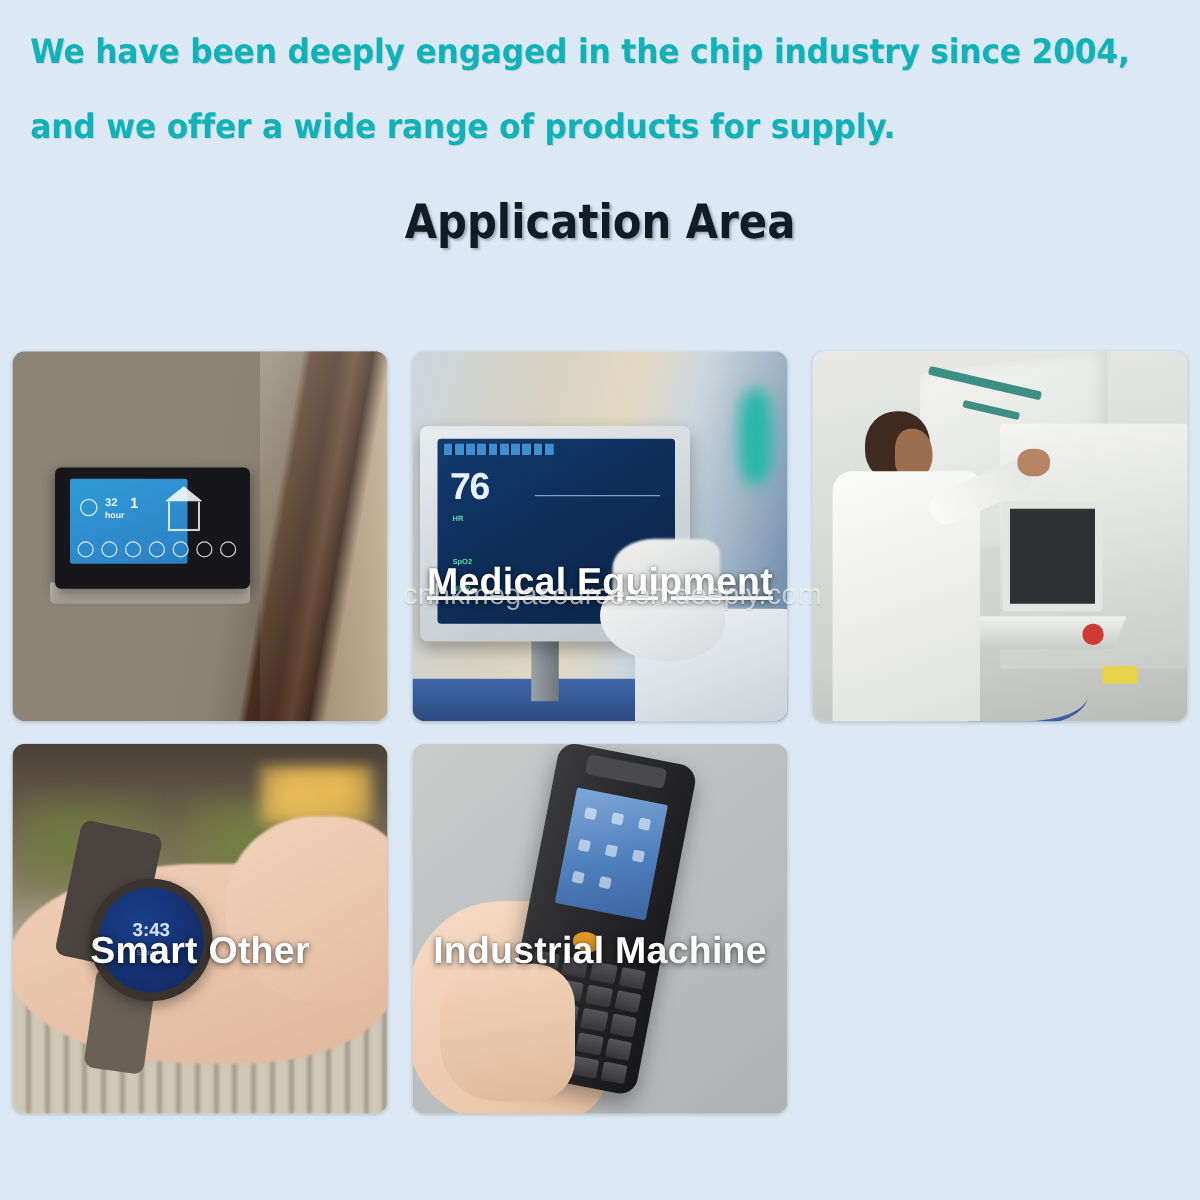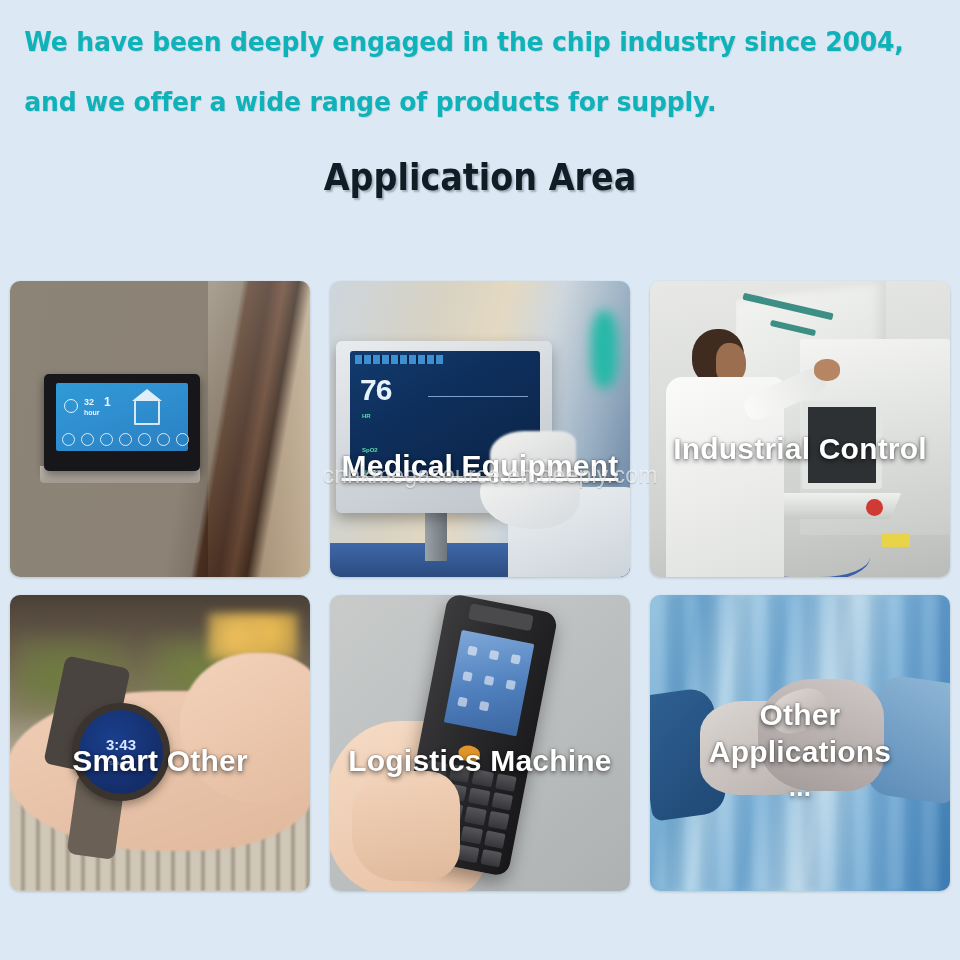--- a/index.html
+++ b/index.html
@@ -93,21 +93,21 @@
   .sh-glow {
     position:absolute; left:66%; top:0; width:34%; height:100%;
     background: linear-gradient(180deg, rgba(255,245,225,0.25), rgba(120,90,60,0.25));
   }
   .sh-panel {
     position: absolute; left: 34px; top: 93px; width: 156px; height: 97px;
     background: #17161a; border-radius: 5px;
     box-shadow: 0 4px 10px rgba(0,0,0,0.45);
   }
   .sh-screen {
-    position: absolute; left: 12px; top: 9px; width: 132px; height: 68px;
+    position: absolute; left: 12px; top: 9px; width: 94px; height: 68px;
     background: linear-gradient(160deg, #2f9ad6 0%, #2f8fd0 45%, #2a7fc0 100%);
     border-radius: 2px;
   }
   .sh-base {
     position: absolute; left: 30px; top: 185px; width: 160px; height: 17px;
     background: linear-gradient(180deg,#cdc7bd,#a59d92);
     border-radius: 0 0 4px 4px;
   }
   .sh-house {
     position: absolute; left: 78px; top: 18px; width: 22px; height: 22px;
@@ -140,21 +140,21 @@
                 #cfd7dd 62%,#9fb4c6 78%,#5f7d9e 100%);
   }
   .me-teal { position:absolute; right:4%; top:10%; width:9%; height:26%;
              background:#27b8a8; filter:blur(6px); border-radius:40%; }
   .me-bezel {
     position:absolute; left:6px; top:60px; width:216px; height:172px;
     background: linear-gradient(160deg,#e9ecef,#bcc3c9);
     border-radius:6px; box-shadow: 0 6px 14px rgba(0,0,0,0.3);
   }
   .me-screen {
-    position:absolute; left:14px; top:10px; width:190px; height:125px;
+    position:absolute; left:14px; top:10px; width:190px; height:148px;
     background: linear-gradient(150deg,#123b6e 0%,#0e2f5c 40%,#0b2447 100%);
     border-radius:3px; overflow:hidden;
   }
   .me-topbar {
     position:absolute; left:5px; top:4px; width:88px; height:9px;
     background: repeating-linear-gradient(90deg,#3d8fcf 0 7px, #0b2447 7px 9px);
   }
   .me-num {
     position:absolute; left:10px; top:22px; color:#e8f2ff;
     font-size:30px; font-weight:bold; font-family:"Liberation Sans",sans-serif;
@@ -496,21 +496,20 @@
       <div class="ind-kb"></div>
       <div class="ind-red"></div>
       <div class="ind-yel"></div>
       <div class="ind-cable"></div>
       <div class="ind-head"></div>
       <div class="ind-face"></div>
       <div class="ind-coat"></div>
       <div class="ind-arm"></div>
       <div class="ind-hand"></div>
     </div>
-    <div class="card-label" style="top:152px;">Industrial Control</div>
   </div>
 
   <div class="card">
     <div class="scene">
       <div class="sw-bg"></div>
       <div class="sw-green"></div>
       <div class="sw-green2"></div>
       <div class="sw-lights"></div>
       <div class="sw-rail"></div>
       <div class="sw-arm"></div>
@@ -562,33 +561,19 @@
           <i></i>
             <i></i>
           <i class="lg-fn"></i>
           <i></i>
           <i></i>
             <i></i>
         </div>
       </div>
       <div class="lg-fingers"></div>
     </div>
-    <div class="card-label" style="top:150px;">Logistics Machine</div>
+    <div class="card-label" style="top:150px;">Industrial Machine</div>
   </div>
 
-  <div class="card">
-    <div class="scene">
-      <div class="oa-bg"></div>
-      <div class="oa-vert"></div>
-      <div class="oa-sleeveL"></div>
-      <div class="oa-sleeveR"></div>
-      <div class="oa-handL"></div>
-      <div class="oa-handR"></div>
-      <div class="oa-thumb"></div>
-    </div>
-    <div class="card-label" style="top:104px;">Other</div>
-    <div class="card-label" style="top:141px;">Applications</div>
-    <div class="card-label" style="top:178px;font-size:26px;">...</div>
-  </div>
 
 </div>
 
 <div class="watermark">cnhkmegasource.en.deeply.com</div>
 
 </body></html>

